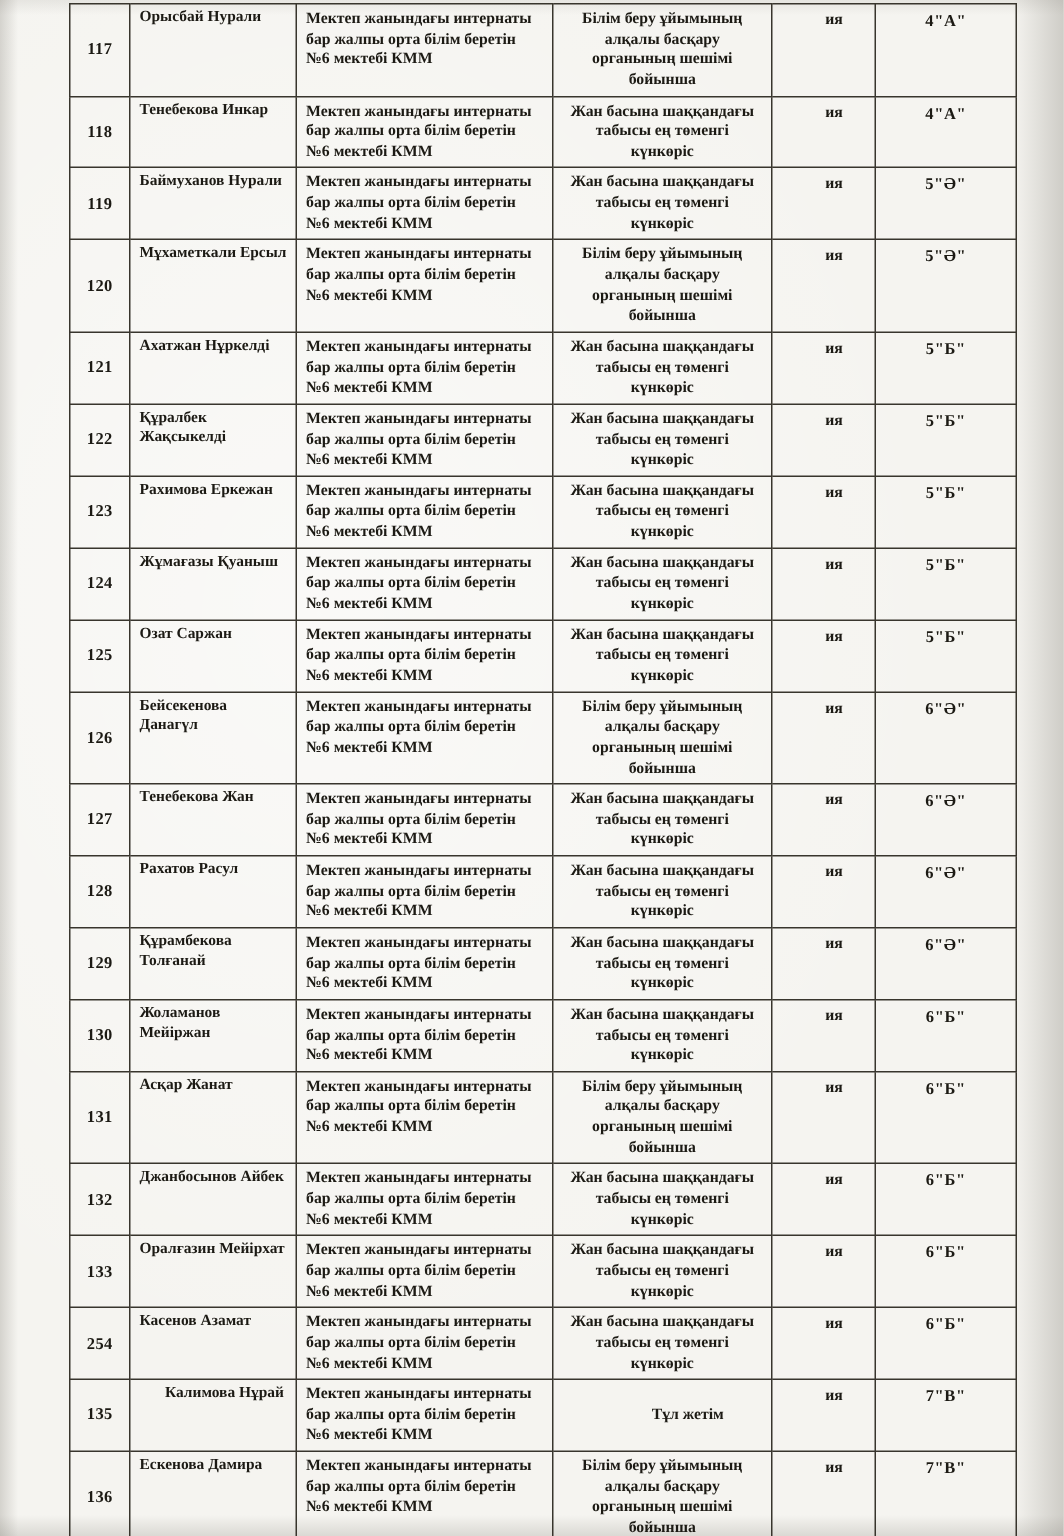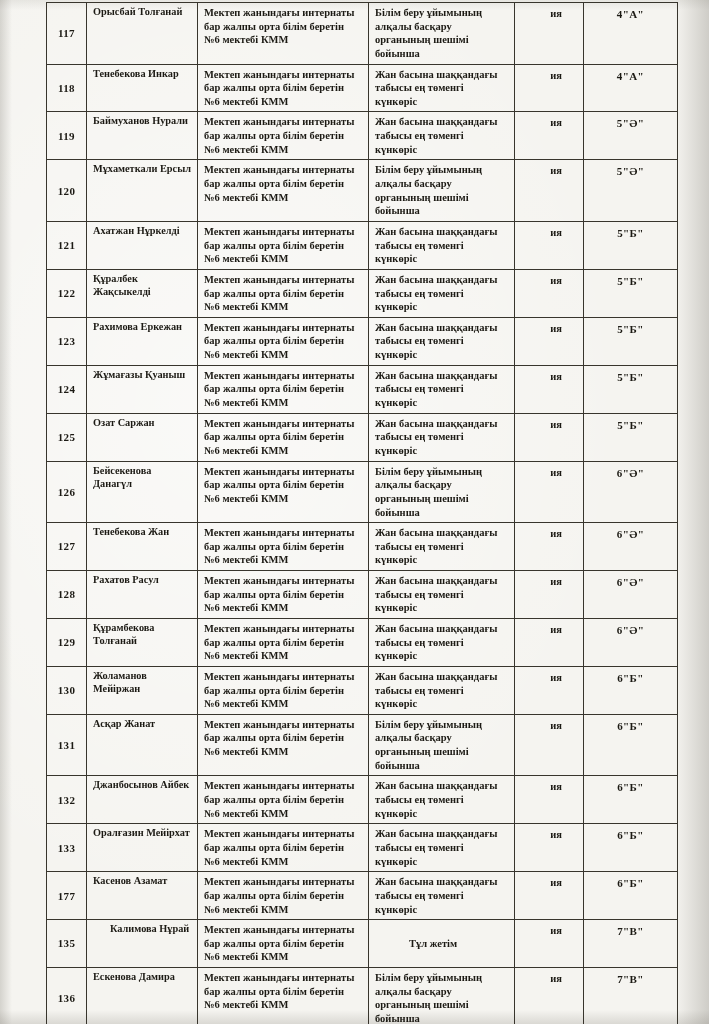--- a/index.html
+++ b/index.html
@@ -51,41 +51,41 @@
     word-wrap: break-word;
   }
   td.c-no {
     text-align: center;
     vertical-align: middle;
     font-size: 11px;
     letter-spacing: 0.3px;
   }
   td.c-name   { text-align: left;  padding-top: 2px; font-size: 10.3px; }
   td.c-school { text-align: left;  }
-  td.c-reason { vertical-align: middle; }
+  td.c-reason { text-align: center; vertical-align: middle; }
   td.c-conf   { text-align: center; padding-top: 4px; padding-left: 20px; }
   td.c-grade  { text-align: center; padding-top: 4px; font-size: 11px; letter-spacing: 0.4px; }
 </style>
 </head>
 <body>
 
 <div class="page" style="background-color: rgb(245, 244, 240);">
   <table class="doc-table">
     <colgroup>
       <col class="w-no">
         <col class="w-name">
         <col class="w-school">
         <col class="w-reason">
         <col class="w-conf">
         <col class="w-grade">
     </colgroup>
     <tbody>
   <tr>
     <td class="c-no" style="border-color: rgb(56, 53, 45); color: rgb(28, 26, 20);">117</td>
-    <td class="c-name" style="border-color: rgb(56, 53, 45); color: rgb(28, 26, 20);">Орысбай Толғанай</td>
+    <td class="c-name" style="border-color: rgb(56, 53, 45); color: rgb(28, 26, 20);">Орысбай Нурали</td>
     <td class="c-school" style="border-color: rgb(56, 53, 45); color: rgb(28, 26, 20);">Мектеп жанындағы интернаты бар жалпы орта білім беретін №6 мектебі КММ</td>
     <td class="c-reason" style="border-color: rgb(56, 53, 45); color: rgb(28, 26, 20);">Білім беру ұйымының алқалы басқару органының шешімі бойынша</td>
     <td class="c-conf" style="border-color: rgb(56, 53, 45); color: rgb(28, 26, 20);">ия</td>
     <td class="c-grade" style="border-color: rgb(56, 53, 45); color: rgb(28, 26, 20);">4"А"</td>
   </tr>
 
   <tr>
     <td class="c-no" style="border-color: rgb(56, 53, 45); color: rgb(28, 26, 20);">118</td>
     <td class="c-name" style="border-color: rgb(56, 53, 45); color: rgb(28, 26, 20);">Тенебекова Инкар</td>
     <td class="c-school" style="border-color: rgb(56, 53, 45); color: rgb(28, 26, 20);">Мектеп жанындағы интернаты бар жалпы орта білім беретін №6 мектебі КММ</td>
@@ -223,21 +223,21 @@
   <tr>
     <td class="c-no" style="border-color: rgb(56, 53, 45); color: rgb(28, 26, 20); font-family: Liberation Serif, serif;">133</td>
     <td class="c-name" style="border-color: rgb(56, 53, 45); color: rgb(28, 26, 20);">Оралғазин Мейірхат</td>
     <td class="c-school" style="border-color: rgb(56, 53, 45); color: rgb(28, 26, 20);">Мектеп жанындағы интернаты бар жалпы орта білім беретін №6 мектебі КММ</td>
     <td class="c-reason" style="border-color: rgb(56, 53, 45); color: rgb(28, 26, 20);">Жан басына шаққандағы табысы ең төменгі күнкөріс</td>
     <td class="c-conf" style="border-color: rgb(56, 53, 45); color: rgb(28, 26, 20);">ия</td>
     <td class="c-grade" style="border-color: rgb(56, 53, 45); color: rgb(28, 26, 20);">6"Б"</td>
   </tr>
 
   <tr>
-    <td class="c-no" style="border-color: rgb(56, 53, 45); color: rgb(28, 26, 20);">177</td>
+    <td class="c-no" style="border-color: rgb(56, 53, 45); color: rgb(28, 26, 20);">254</td>
     <td class="c-name" style="border-color: rgb(56, 53, 45); color: rgb(28, 26, 20);">Касенов Азамат</td>
     <td class="c-school" style="border-color: rgb(56, 53, 45); color: rgb(28, 26, 20);">Мектеп жанындағы интернаты бар жалпы орта білім беретін №6 мектебі КММ</td>
     <td class="c-reason" style="border-color: rgb(56, 53, 45); color: rgb(28, 26, 20);">Жан басына шаққандағы табысы ең төменгі күнкөріс</td>
     <td class="c-conf" style="border-color: rgb(56, 53, 45); color: rgb(28, 26, 20);">ия</td>
     <td class="c-grade" style="border-color: rgb(56, 53, 45); color: rgb(28, 26, 20);">6"Б"</td>
   </tr>
 
   <tr>
     <td class="c-no" style="border-color: rgb(56, 53, 45); color: rgb(28, 26, 20);">135</td>
     <td class="c-name" style="border-color: rgb(56, 53, 45); color: rgb(28, 26, 20); padding-left: 23px;">Калимова Нұрай</td>

